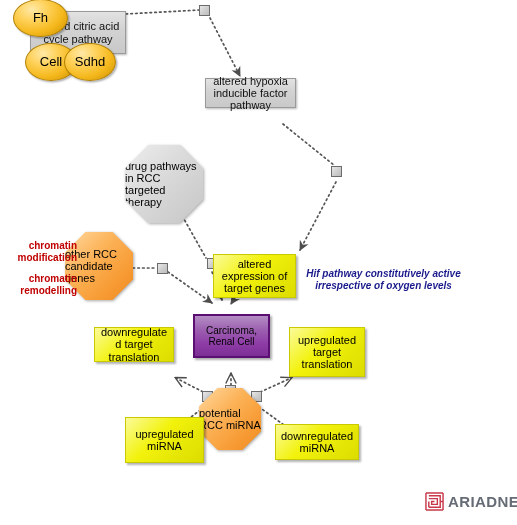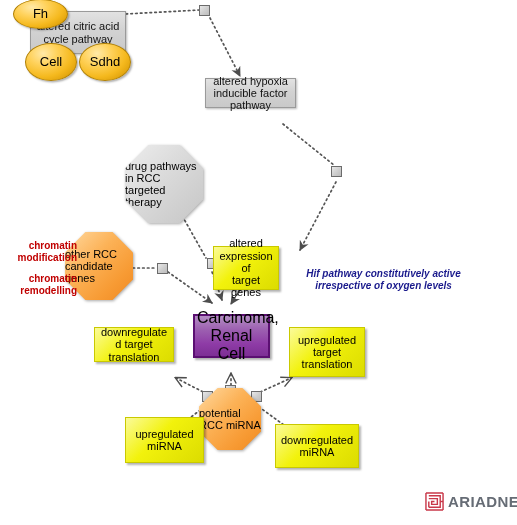--- a/index.html
+++ b/index.html
@@ -58,21 +58,21 @@
     border: 1px solid #c9c900;
     box-shadow: 1.5px 1.5px 2px rgba(0,0,0,0.30);
     font-size: 11px;
   }
 
   
   .purple-box {
     background: linear-gradient(180deg, #b48ec4 0%, #9c5fb0 35%, #8e3ba6 70%, #7d2f95 100%);
     border: 2px solid #5b0f72;
     box-shadow: 1.5px 1.5px 2px rgba(0,0,0,0.32);
-    font-size: 16px;
+    font-size: 10px;
     color: #000;
   }
 
   
   .ellipse {
     border-radius: 50%;
     background:
       radial-gradient(ellipse at 34% 26%, #ffe9a8 0%, #ffd25c 30%, #f5b91e 62%, #d99a05 88%, #c98a00 100%);
     border: 1px solid #b07f00;
     box-shadow: 1.5px 1.5px 2px rgba(0,0,0,0.30);
@@ -210,29 +210,29 @@
   <div class="relsq" style="left:207px; top:258px;"></div>
   <div class="relsq" style="left:225px; top:385px;"></div>
   <div class="relsq" style="left:202px; top:391px;"></div>
   <div class="relsq" style="left:251px; top:391px;"></div>
 
   <div class="node pathway-box" style="left:30px; top:11px; width:96px; height:43px;">
     <span class="lbl">altered citric acid
 cycle pathway</span>
   </div>
 
-  <div class="node ellipse" style="left:13px; top:-1px; width:55px; height:30px;">
+  <div class="node ellipse" style="left:13px; top:-1px; width:55px; height:38px;">
     <span class="lbl">Fh</span>
   </div>
 
   <div class="node ellipse" style="left:25px; top:43px; width:52px; height:38px;">
     <span class="lbl">Cell</span>
   </div>
 
-  <div class="node ellipse" style="left:79px; top:43px; width:52px; height:38px;">
+  <div class="node ellipse" style="left:64px; top:43px; width:52px; height:38px;">
     <span class="lbl">Sdhd</span>
   </div>
 
   <div class="node pathway-box" style="left:205px; top:78px; width:91px; height:30px;">
     <span class="lbl">altered hypoxia
 inducible factor
 pathway</span>
   </div>
 
 
@@ -255,21 +255,21 @@
 
   <div class="annot annot-red" style="left:5px; top:228px; width:72px;">
     <span>chromatin
 modification</span>
   </div>
   <div class="annot annot-red" style="left:5px; top:261px; width:72px;">
     <span>chromatin
 remodelling</span>
   </div>
 
-  <div class="node yellow-box" style="left:213px; top:246px; width:66px; height:44px;">
+  <div class="node yellow-box" style="left:213px; top:254px; width:83px; height:44px;">
     <span class="lbl">altered
 expression of
 target genes</span>
   </div>
 
   <div class="annot annot-blue" style="left:296px; top:256px; width:175px;">
     <span>Hif pathway constitutively active
 irrespective of oxygen levels</span>
   </div>
 
@@ -296,21 +296,21 @@
 RCC
 miRNA</span>
     </div>
   </div>
 
   <div class="node yellow-box" style="left:125px; top:417px; width:79px; height:46px;">
     <span class="lbl">upregulated
 miRNA</span>
   </div>
 
-  <div class="node yellow-box" style="left:275px; top:424px; width:84px; height:44px;">
+  <div class="node yellow-box" style="left:275px; top:424px; width:84px; height:36px;">
     <span class="lbl">downregulated
 miRNA</span>
   </div>
 
   <div id="logo">
     <svg class="mark" viewBox="0 0 20 20" xmlns="http://www.w3.org/2000/svg">
       <rect x="0" y="0" width="20" height="20" fill="#ffffff"></rect>
       <g stroke="#c9384a" stroke-width="1.5" fill="none">
         <path d="M1,1 L19,1 M1,1 L1,19 M19,1 L19,19 M1,19 L19,19"></path>
         <path d="M4,4 L16,4 L16,16 L4,16"></path>

